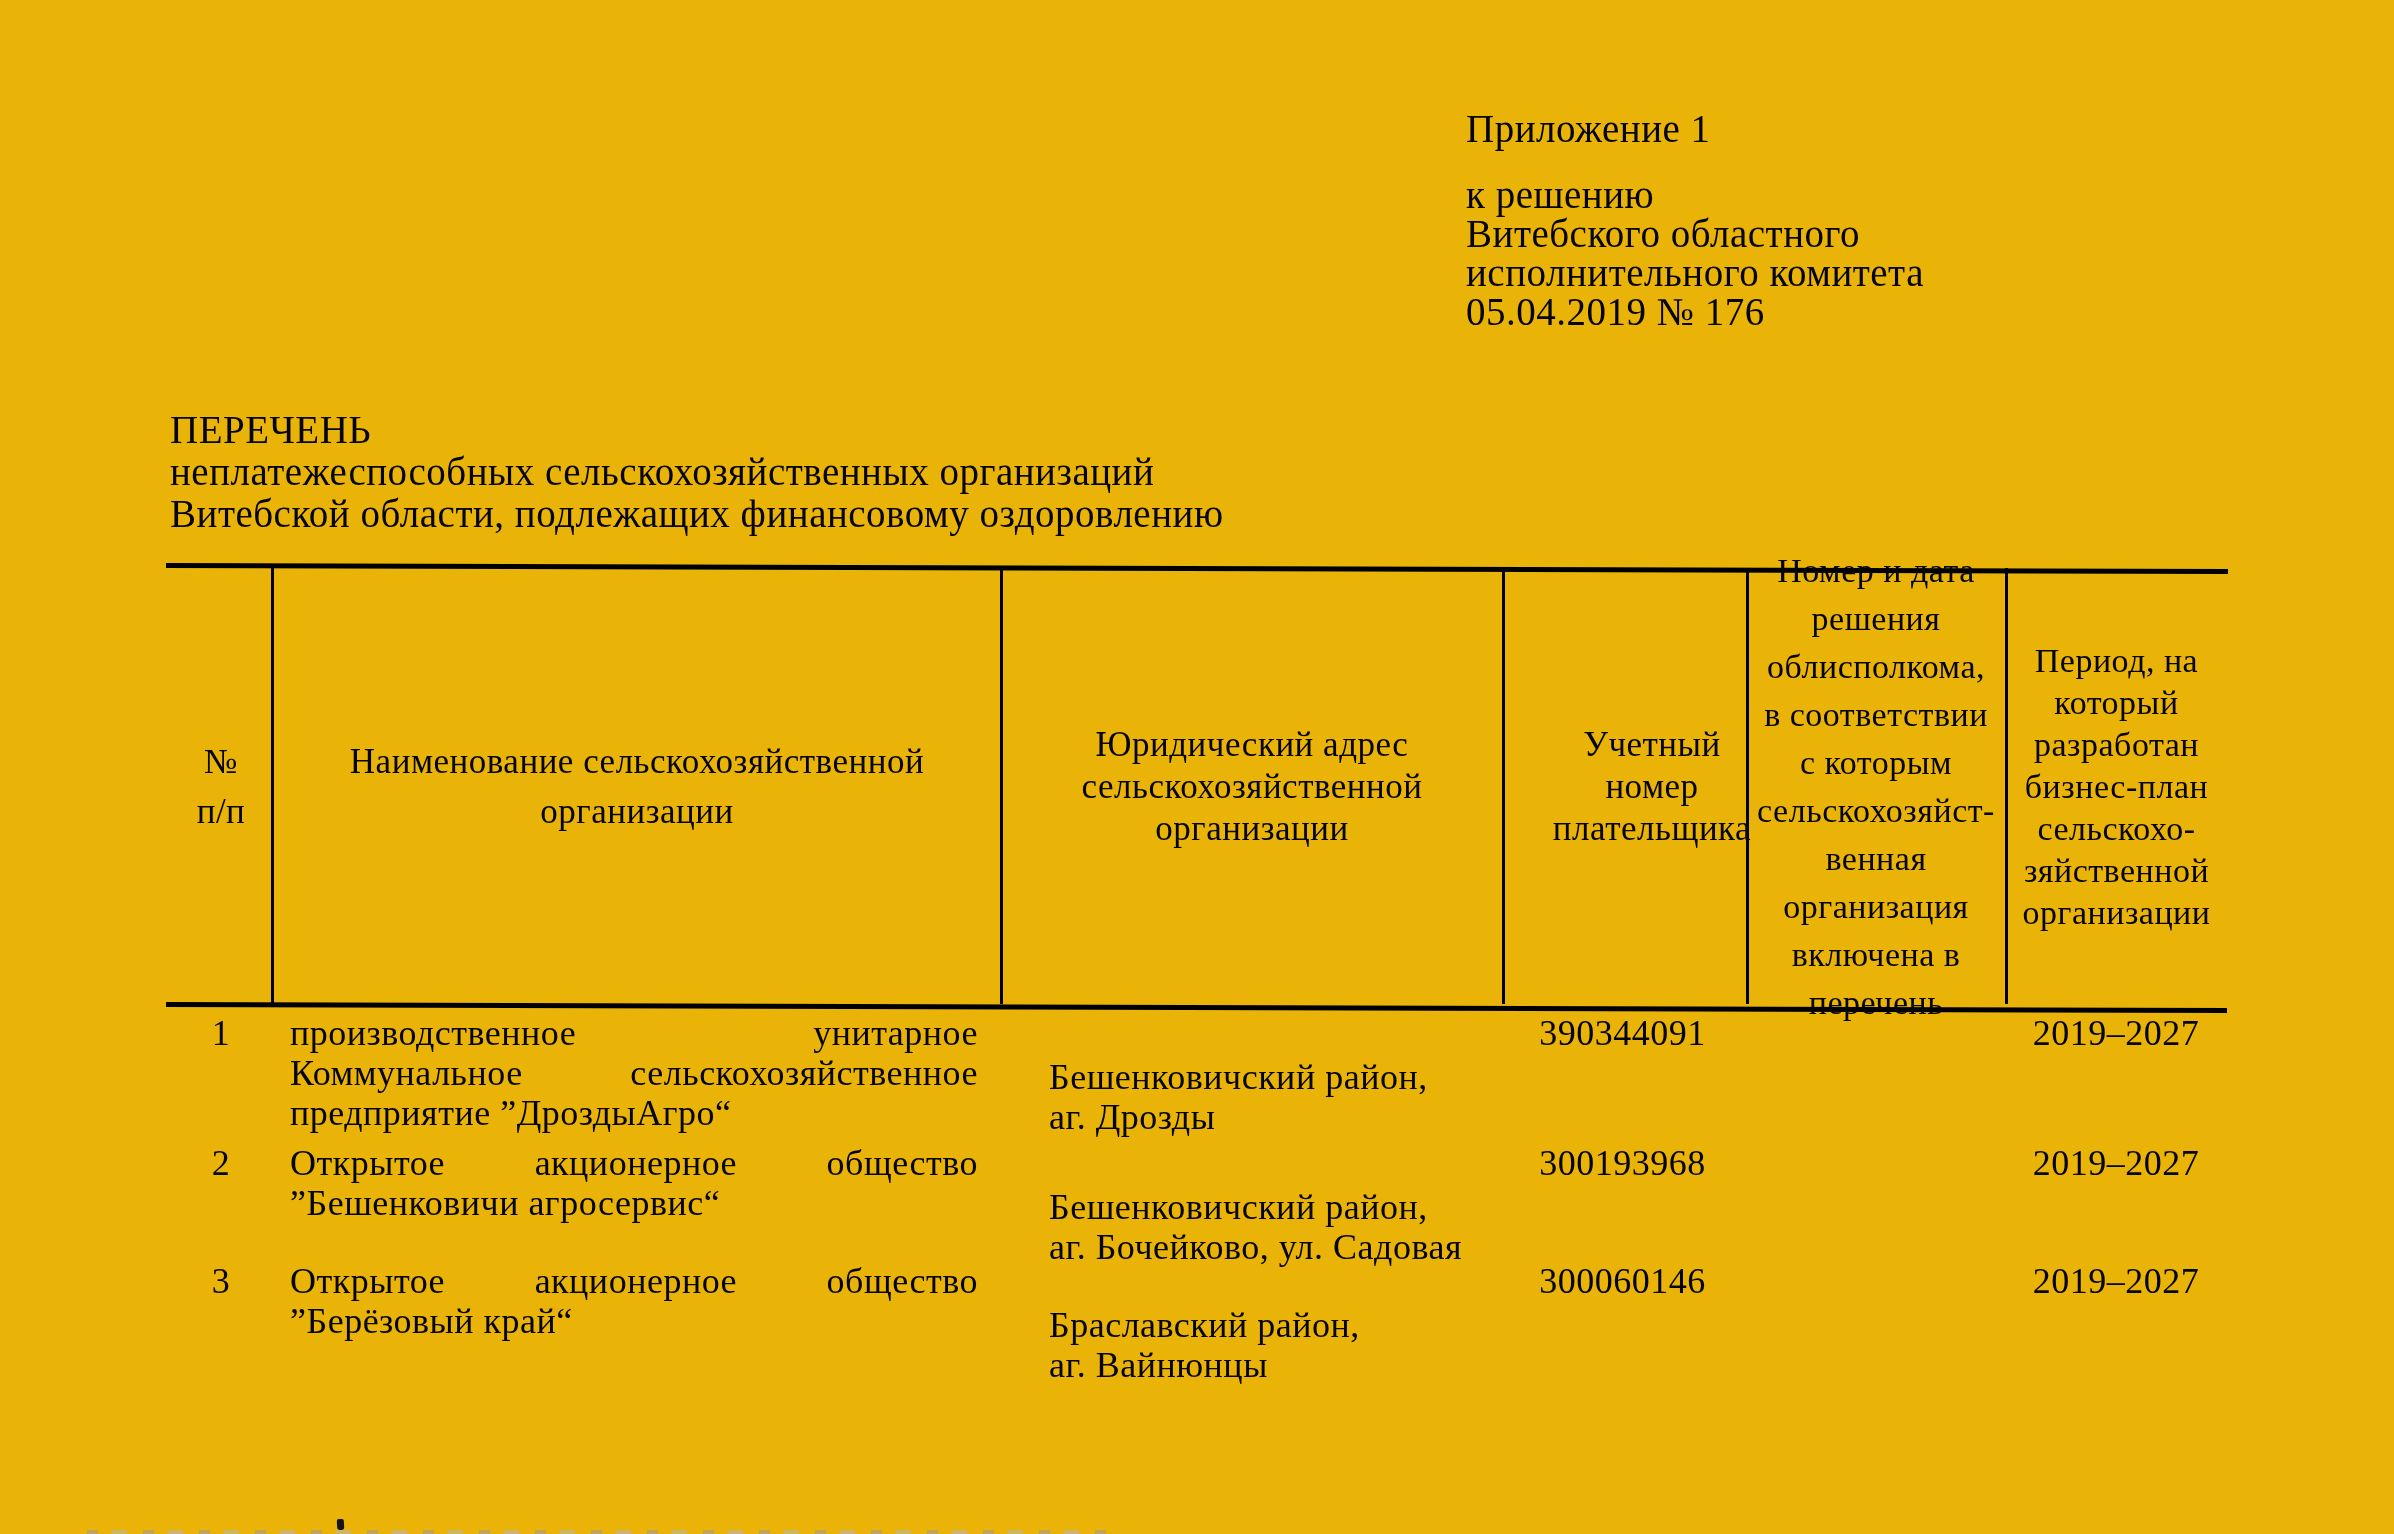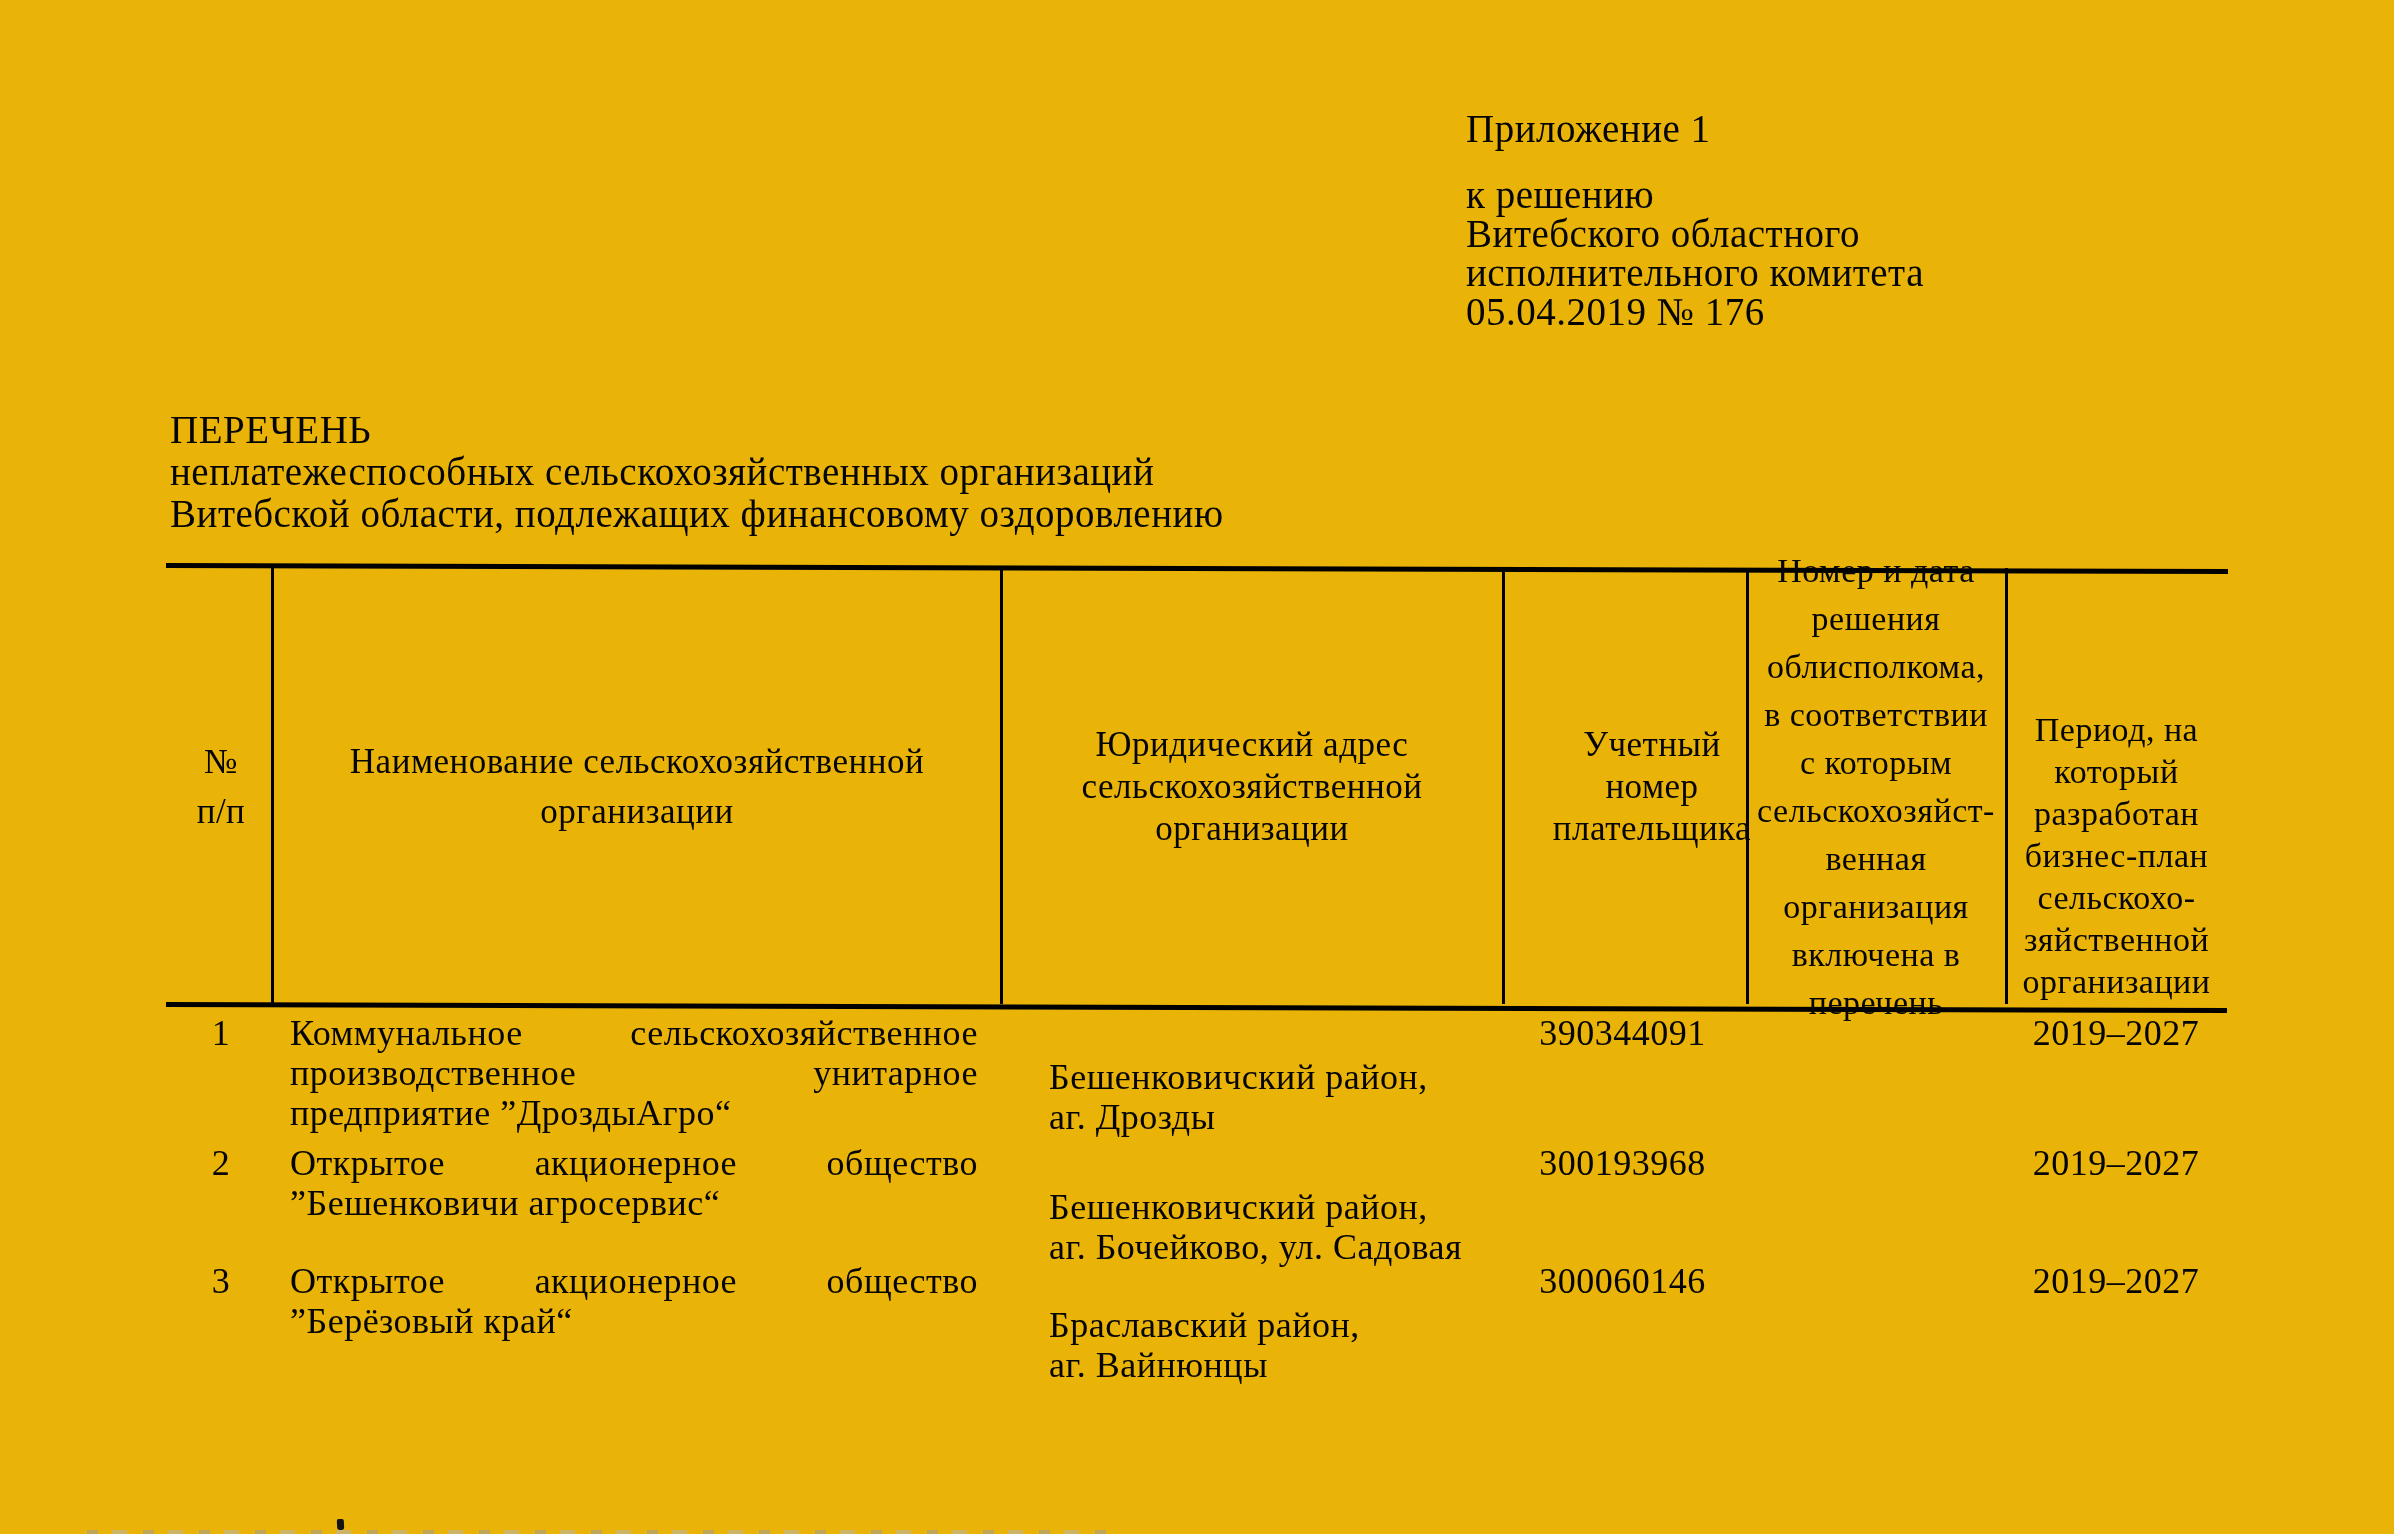--- a/index.html
+++ b/index.html
@@ -55,21 +55,21 @@
     font-size: 35px;
   }
   .hcell .ln { line-height: 42px; }
   .h-num      { left: 171px;  width: 100px; }
   .h-num .ln  { line-height: 50px; }
   .h-name     { left: 276px;  width: 722px; }
   .h-name .ln { line-height: 50px; }
   .h-addr     { left: 1004px; width: 496px; }
   .h-payer    { left: 1505px; width: 238px; padding-left: 28px; }
   .h-decision { left: 1748px; width: 256px; font-size: 34px; gap: 6px; }
-  .h-period   { left: 2008px; width: 217px; font-size: 34px; justify-content: flex-end; }
+  .h-period   { left: 2008px; width: 217px; font-size: 34px; }
 
   
   .cell {
     position: absolute;
     font-size: 36px; line-height: 40px;
   }
   .r1 { top: 1013px; }
   .r2 { top: 1143px; }
   .r3 { top: 1261px; }
   .c-num    { left: 171px;  width: 100px; text-align: center; }
@@ -155,22 +155,22 @@
       <div class="ln">который</div>
       <div class="ln">разработан</div>
       <div class="ln">бизнес-план</div>
       <div class="ln">сельскохо-</div>
       <div class="ln">зяйственной</div>
       <div class="ln">организации</div>
     </div>
 
   <div class="cell r1 c-num">1</div>
   <div class="cell r1 c-name">
+      <div class="ln just">производственное унитарное</div>
       <div class="ln just">Коммунальное сельскохозяйственное</div>
-      <div class="ln just">производственное унитарное</div>
       <div class="ln">предприятие ”ДроздыАгро“</div>
     </div>
   <div class="cell r1 c-addr">
       <div class="ln">Бешенковичский район,</div>
       <div class="ln">аг. Дрозды</div>
     </div>
   <div class="cell r1 c-payer">390344091</div>
   <div class="cell r1 c-period">2019–2027</div>
 
   <div class="cell r2 c-num">2</div>

